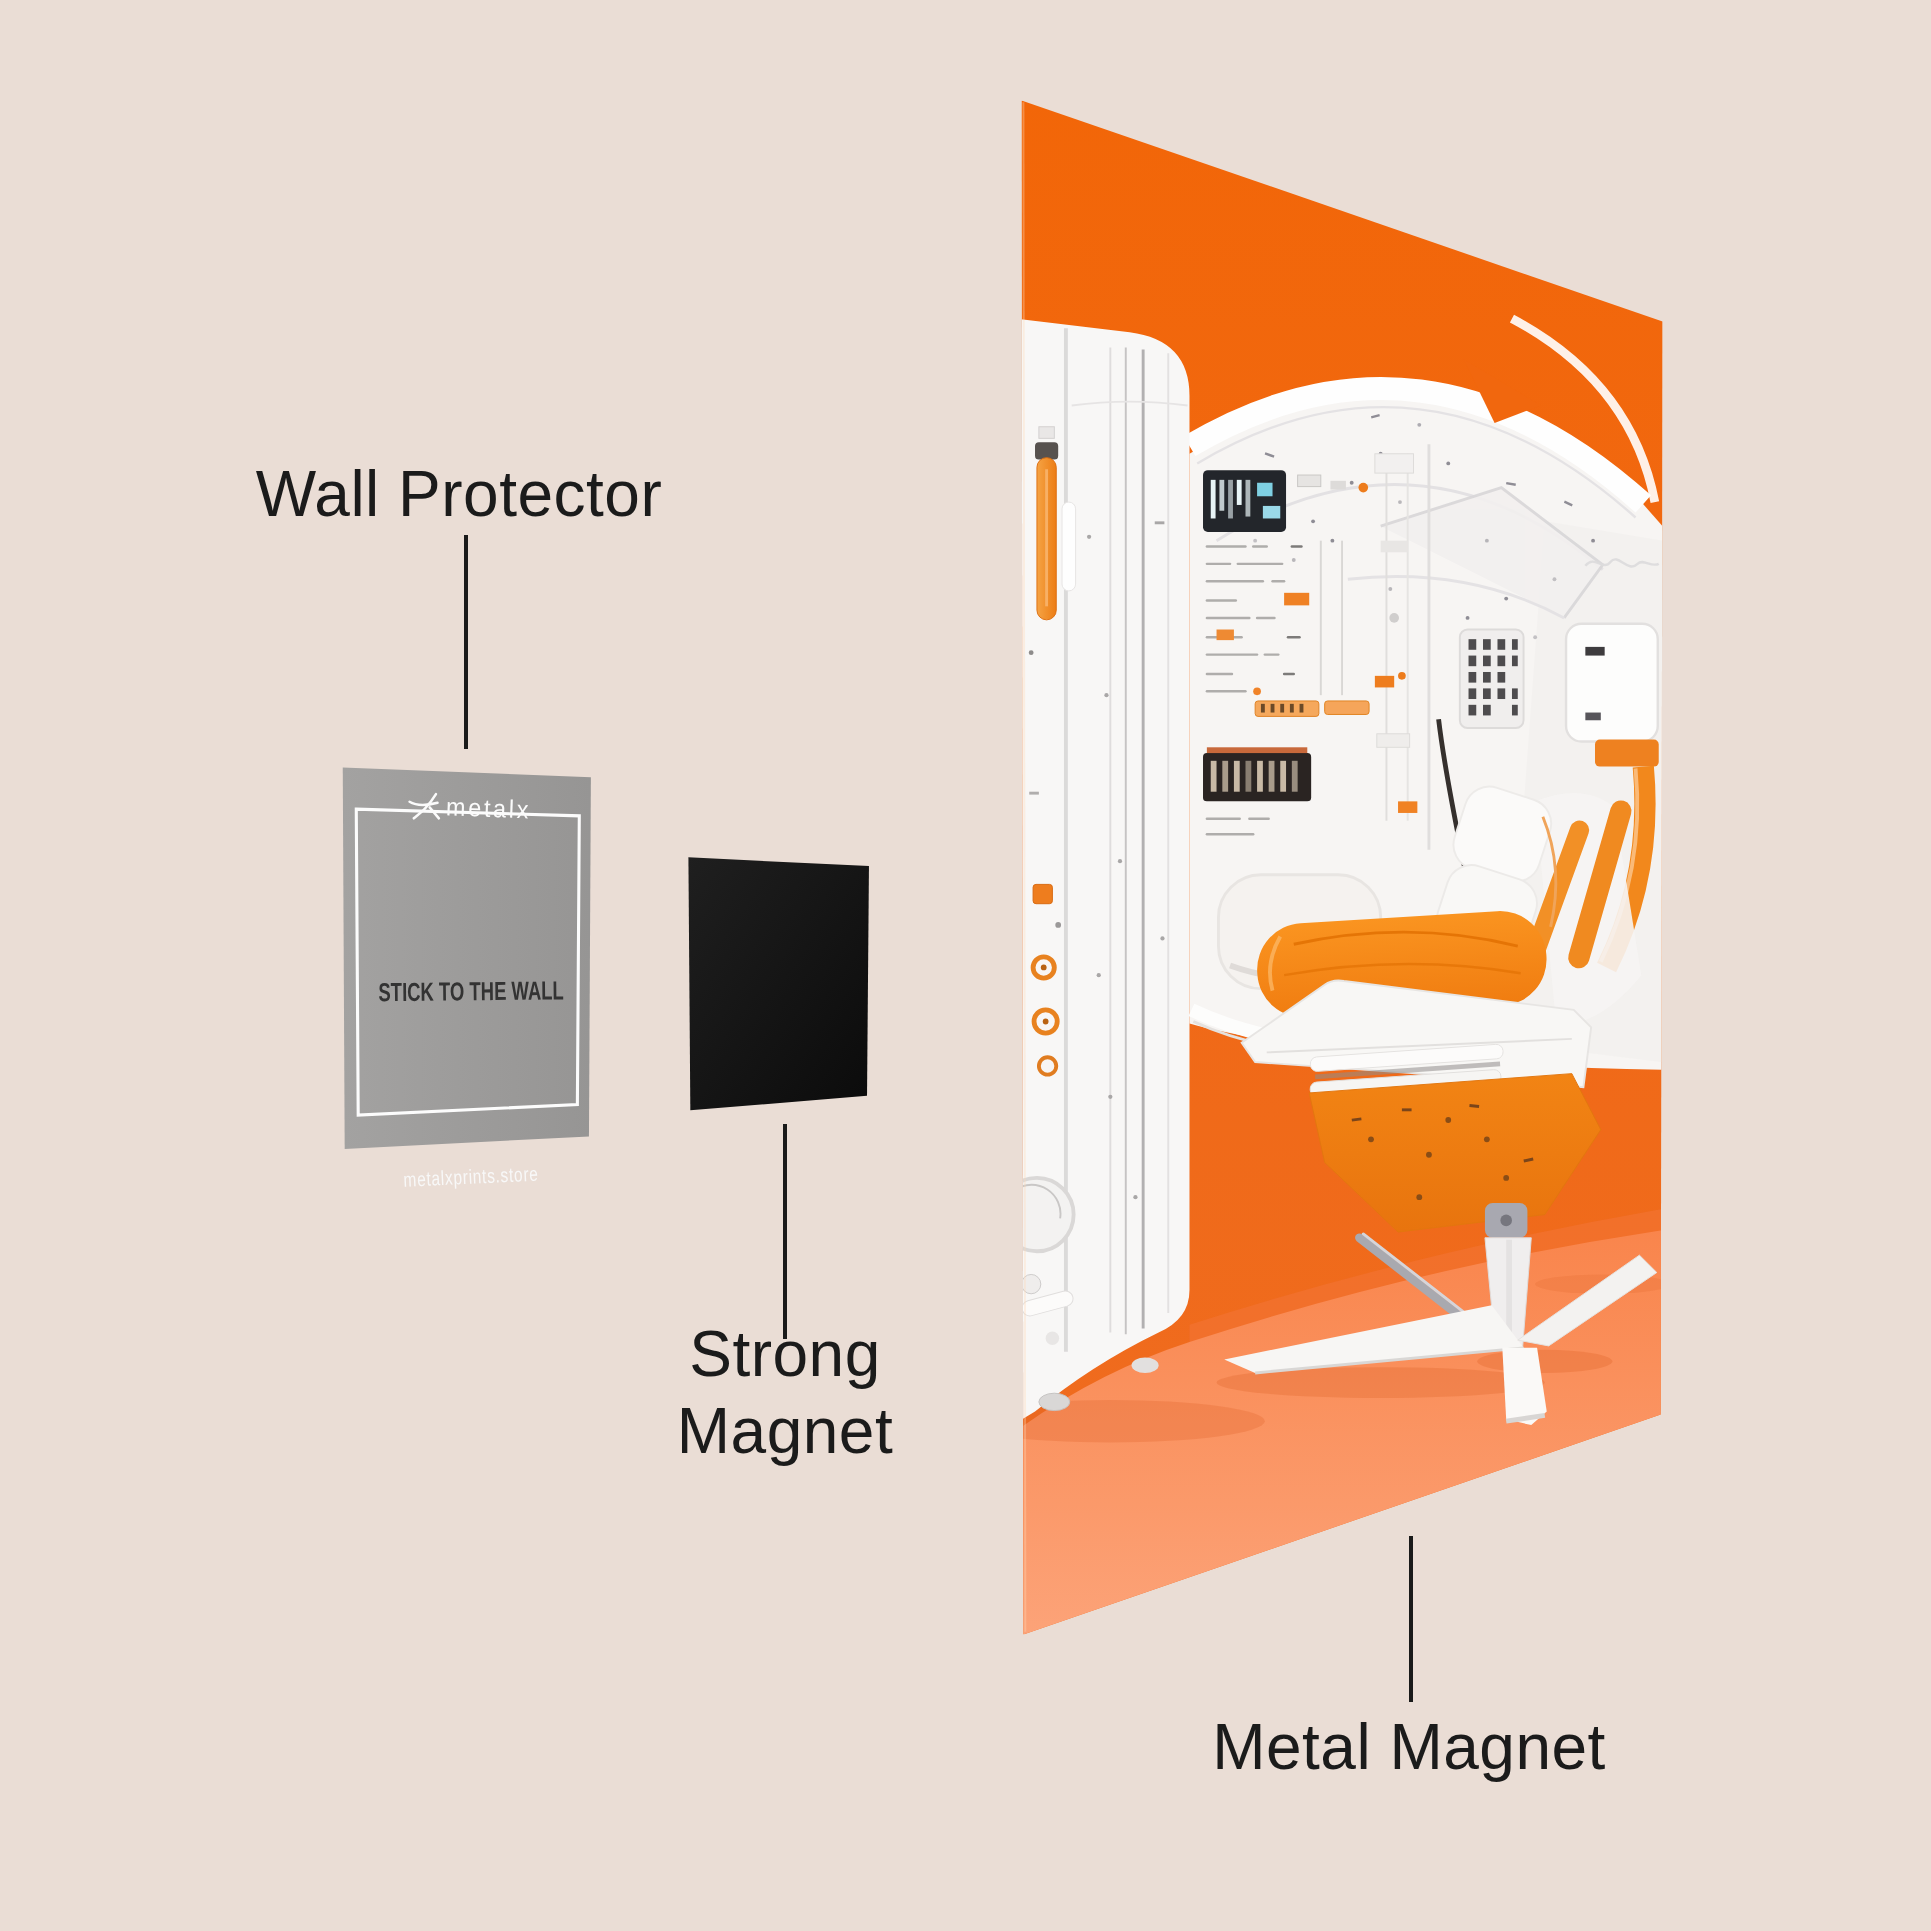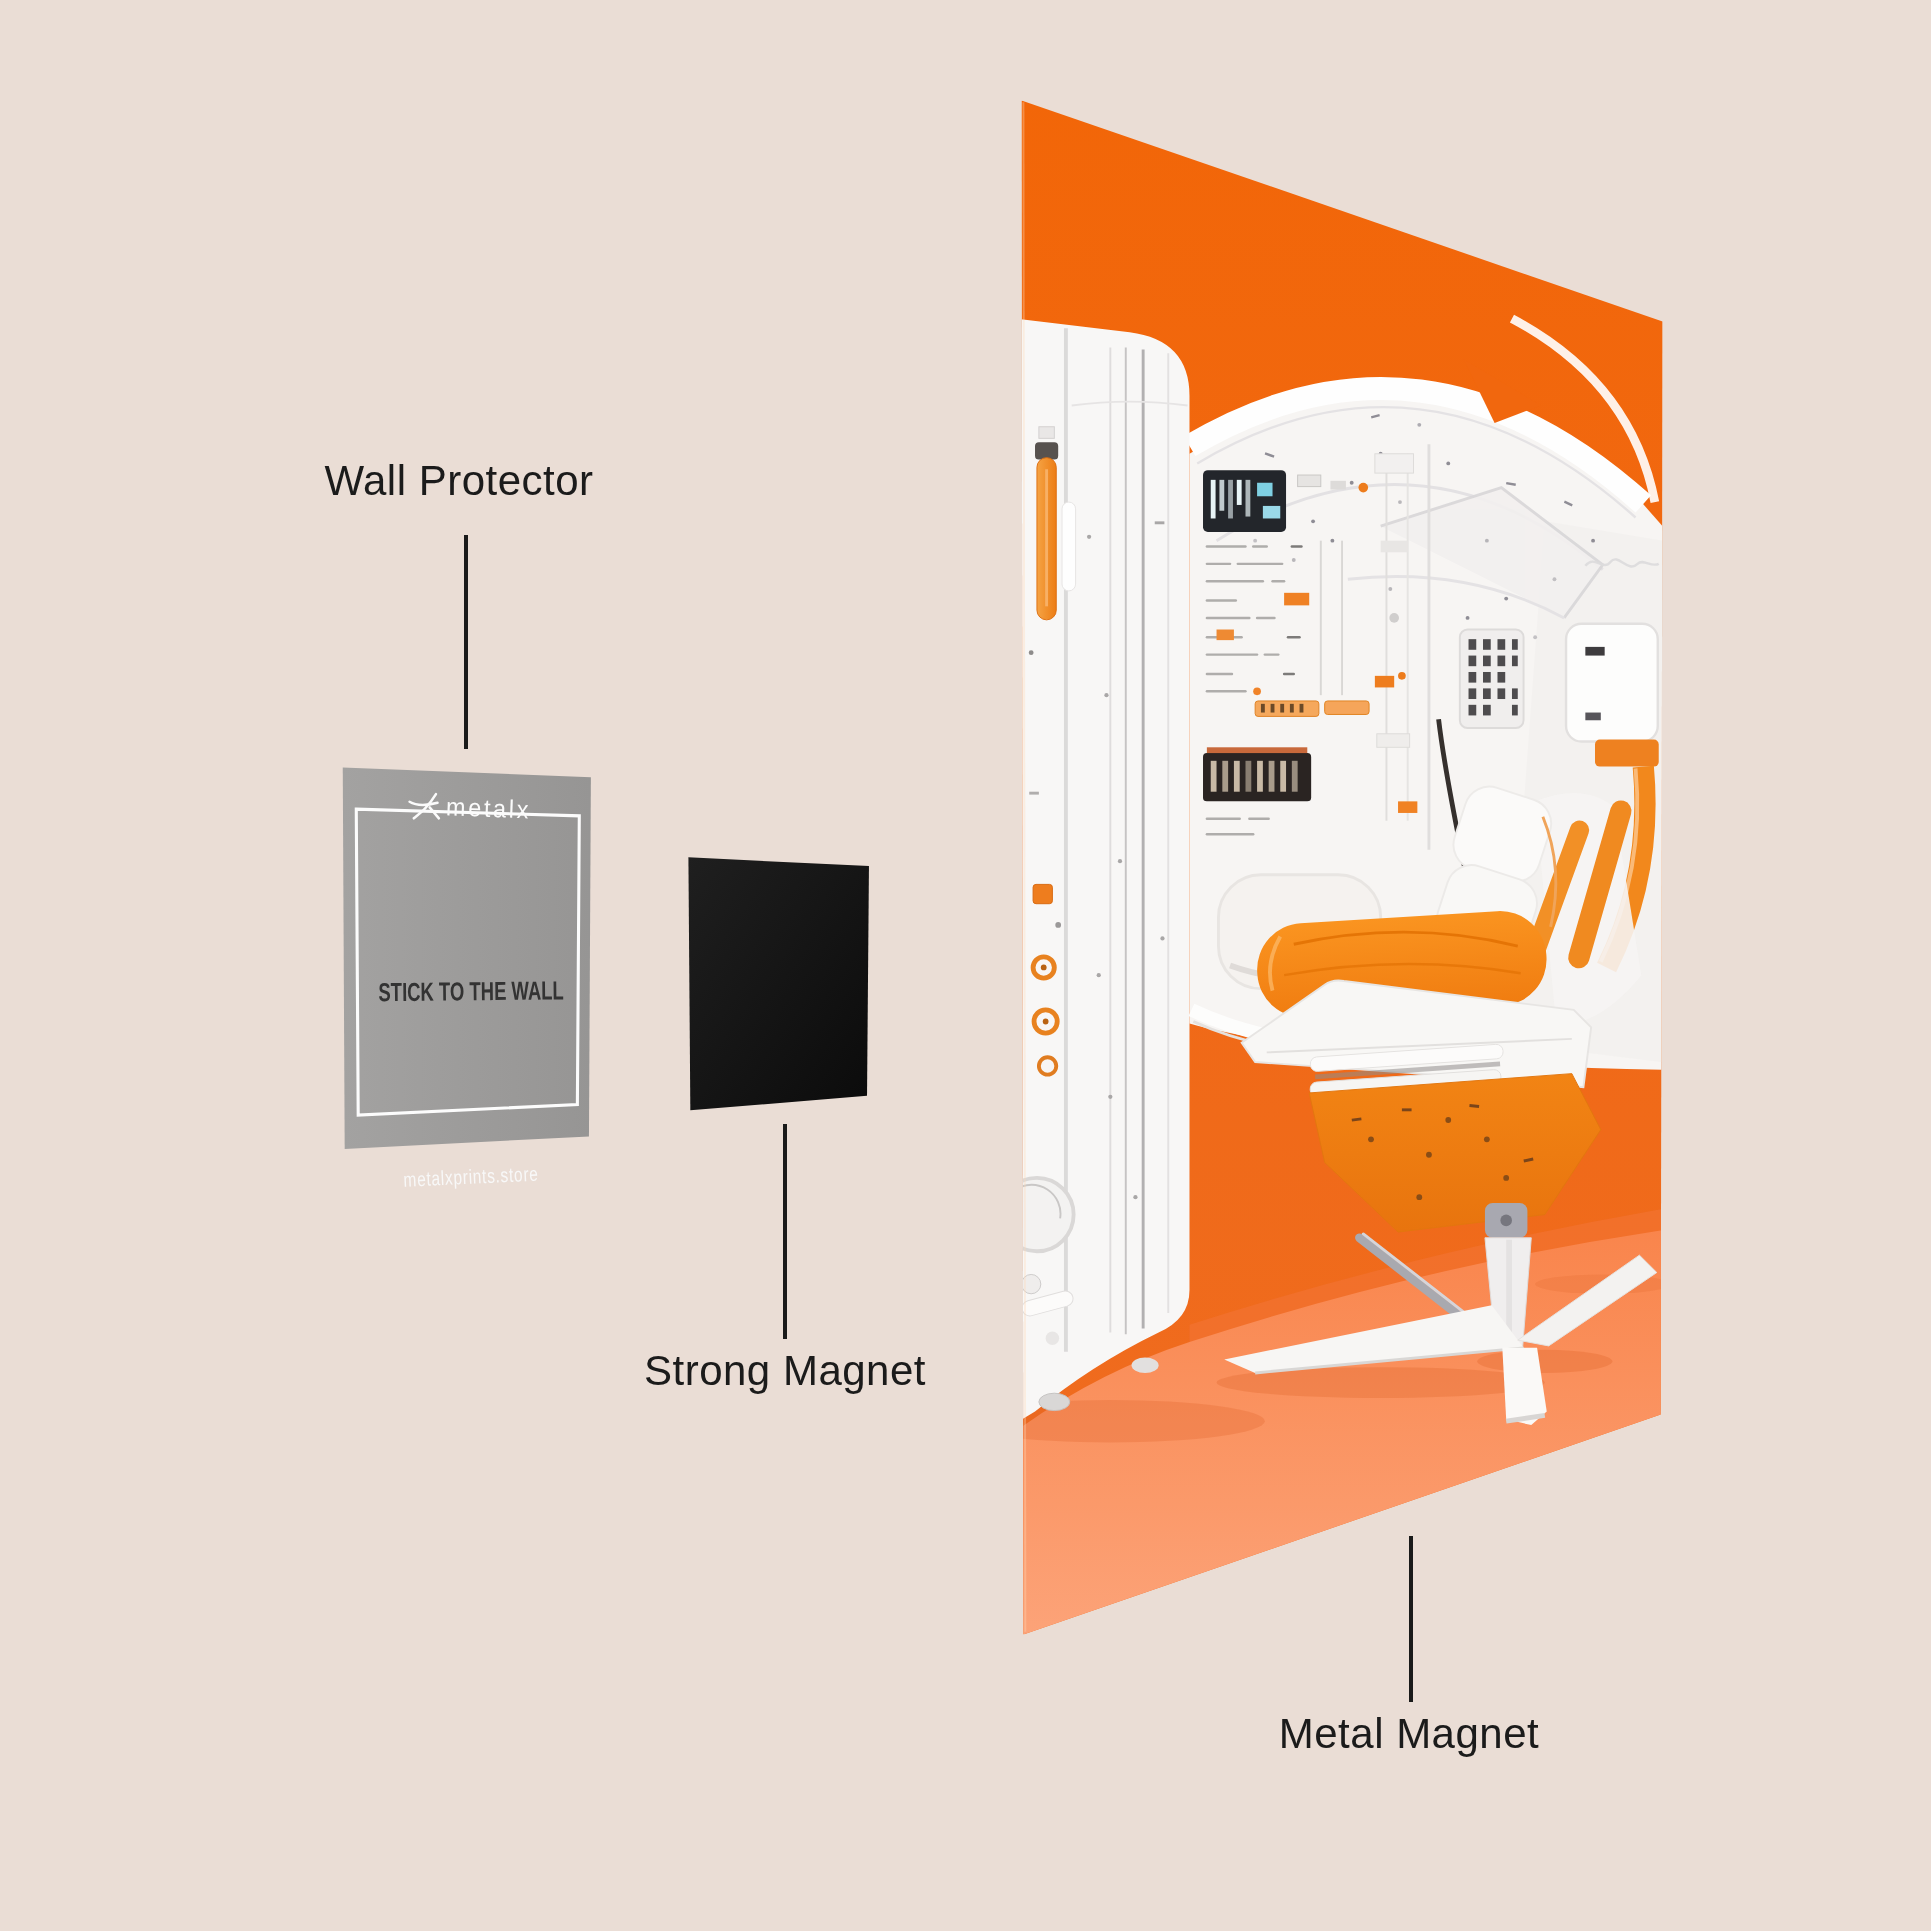--- a/index.html
+++ b/index.html
@@ -3,21 +3,21 @@
 <meta charset="utf-8">
 <style>
   html,body{margin:0;padding:0;}
   body{width:1931px;height:1931px;overflow:hidden;background:var(--background,#EADDD5);}
   #stage{position:relative;width:1931px;height:1931px;font-family:"Liberation Sans",sans-serif;}
   #scene-svg{position:absolute;left:0;top:0;width:1931px;height:1931px;display:block;}
   .label{
     position:absolute;
     font-family:"Liberation Sans",sans-serif;
     font-weight:500;
-    font-size:42px;
+    font-size:64px;
     line-height:1.2;
     letter-spacing:0.5px;
     color:var(--label-text,#1B1B1B);
     text-align:center;
   }
   .connector{
     position:absolute;
     width:3.9px;
     background:var(--connector-line,#1A1A1A);
   }
@@ -349,17 +349,17 @@
       <path d="M1060,106 L1062,1690" stroke="#FFD9B8" stroke-width="2" opacity="0.35"></path>
     </g>
 
   </svg>
 
   <div class="connector" style="left:464px;top:535px;height:214px;"></div>
   <div class="connector" style="left:783px;top:1124px;height:215px;"></div>
   <div class="connector" style="left:1409px;top:1536px;height:166px;"></div>
 
   <div class="label" style="left:150px;top:456px;width:618px;">Wall Protector</div>
-  <div class="label" style="left:621px;top:1346px;width:328px;">Strong Magnet</div>
+  <div class="label" style="left:621px;top:1316px;width:328px;">Strong Magnet</div>
   <div class="label" style="left:1100px;top:1709px;width:618px;">Metal Magnet</div>
 
 </div>
 
 
 </body></html>

